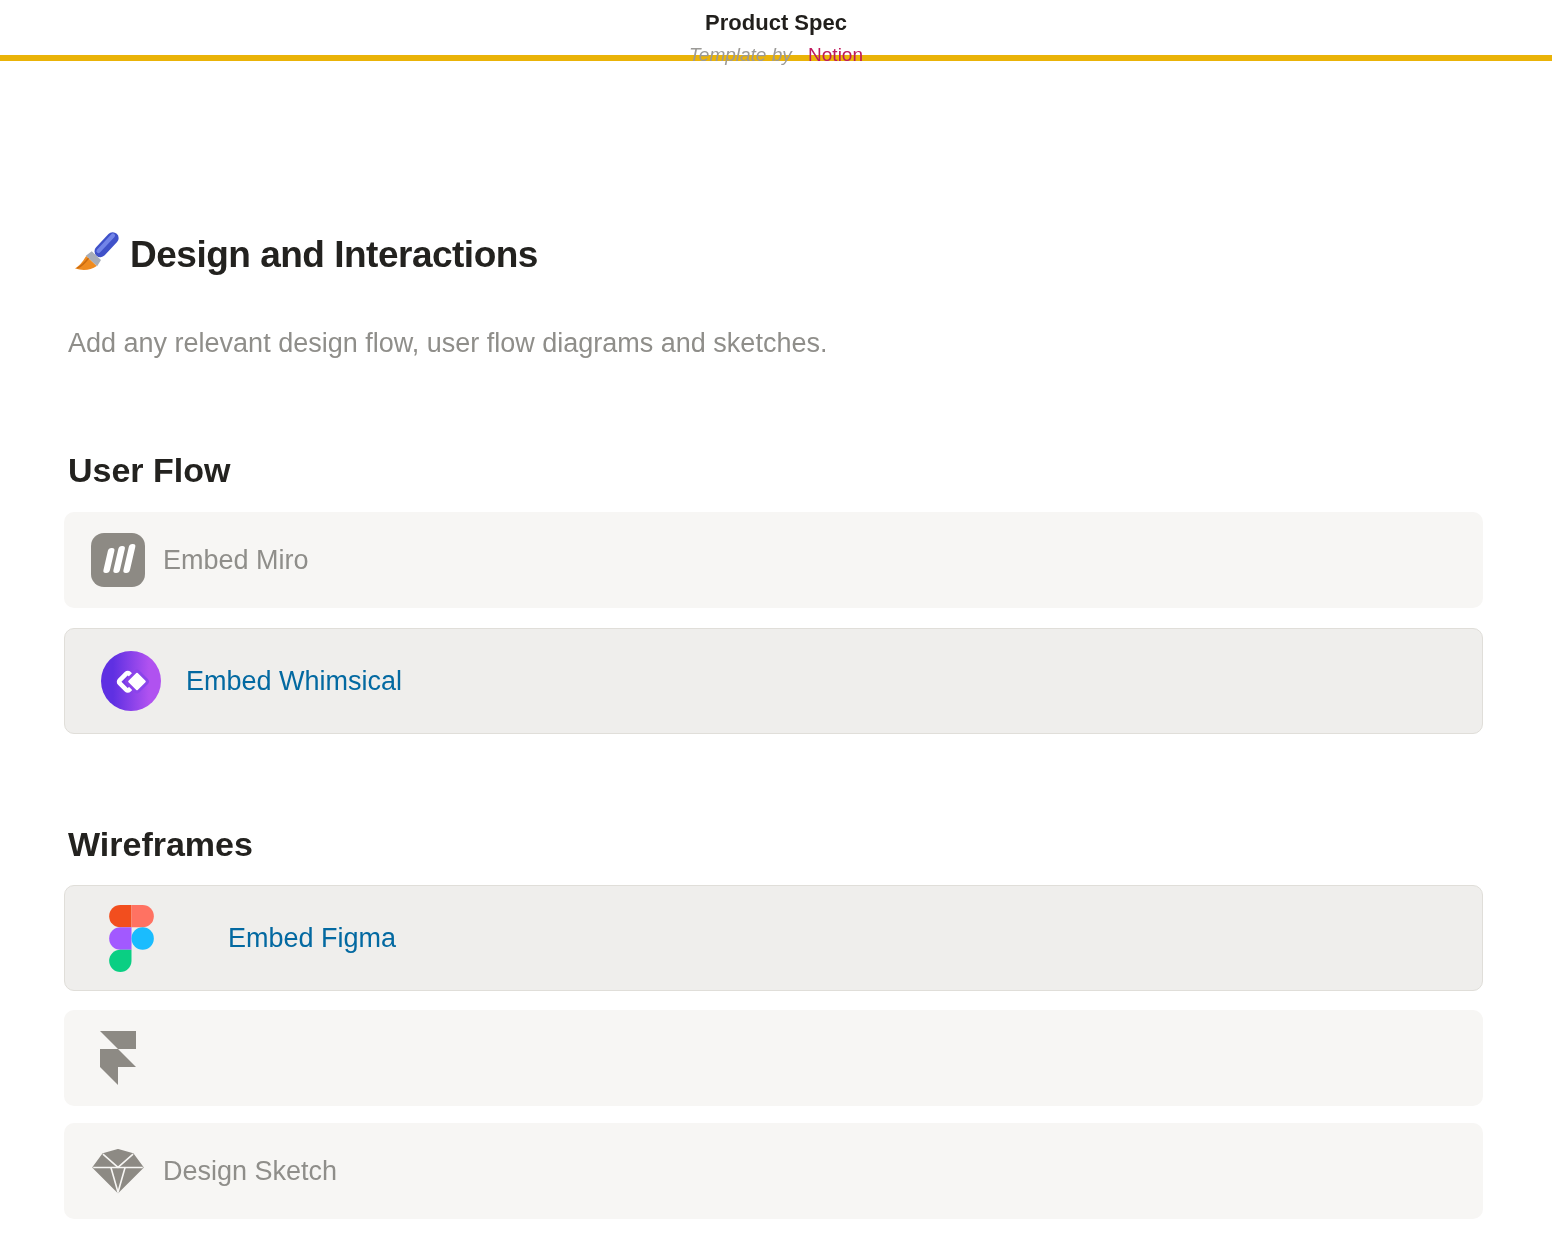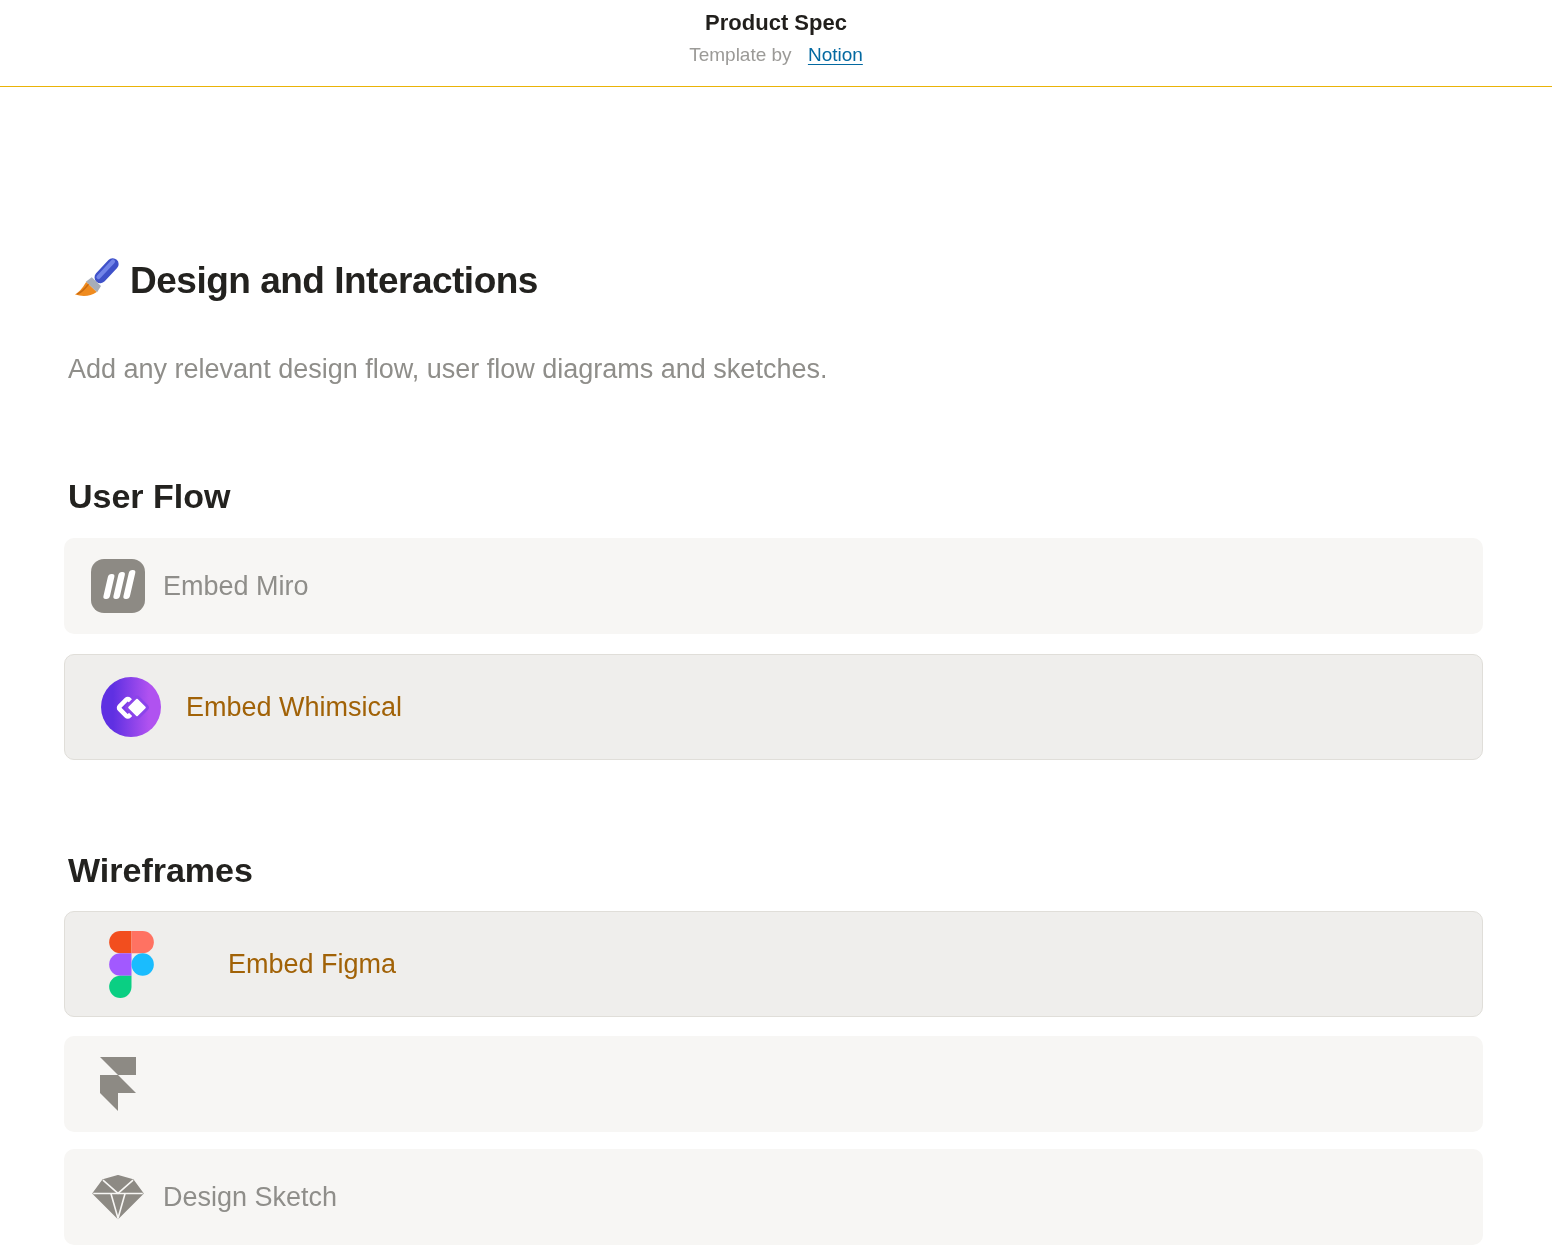--- a/index.html
+++ b/index.html
@@ -5,41 +5,40 @@
   * { margin: 0; padding: 0; box-sizing: border-box; }
   html, body { width: 1552px; height: 1250px; overflow: hidden; }
   body {
     background: #ffffff;
     font-family: "Liberation Sans", "DejaVu Sans", sans-serif;
     color: #32302c;
   }
 
   
   .header {
-    height: 87px;
-    border-bottom: 1px solid #eab308;
+    height: 61px;
+    border-bottom: 6px solid #eab308;
     text-align: center;
     padding-top: 8px;
   }
   .header-title {
     font-size: 22px;
     font-weight: 700;
     color: #211f1c;
     line-height: 30px;
   }
   .header-byline {
     margin-top: 4px;
     font-size: 19px;
     color: #9b9a97;
     line-height: 26px;
   }
-  .header-byline .prefix { margin-right: 11px; }
+  .header-byline .prefix { margin-right: 11px; font-style: italic; }
   .header-byline .link {
-    color: #0369a1;
-    text-decoration: underline;
+    color: #be185d;
     text-underline-offset: 3px;
     cursor: pointer;
   }
 
   
   .content { padding: 0 69px 0 64px; }
 
   .doc-title-row {
     margin-top: 163px;
     margin-left: 4px;
@@ -100,21 +99,21 @@
     align-items: center;
     justify-content: center;
   }
   .embed.hi .islot { width: 60px; }
   .embed .islot svg { display: block; }
   .embed .elabel {
     font-size: 27px;
     line-height: 34px;
   }
   .embed.plain .elabel { color: #8f8e8a; margin-left: 17px; }
-  .embed.hi .elabel { color: #a16207; margin-left: 25px; }
+  .embed.hi .elabel { color: #0369a1; margin-left: 25px; }
 
   .mt-miro      { margin-top: 21px; }
   .mt-whimsical { margin-top: 20px; }
   .mt-figma     { margin-top: 20px; gap: 42px; }
   .mt-framer    { margin-top: 19px; }
   .mt-sketch    { margin-top: 17px; }
 </style>
 </head>
 <body>
 

